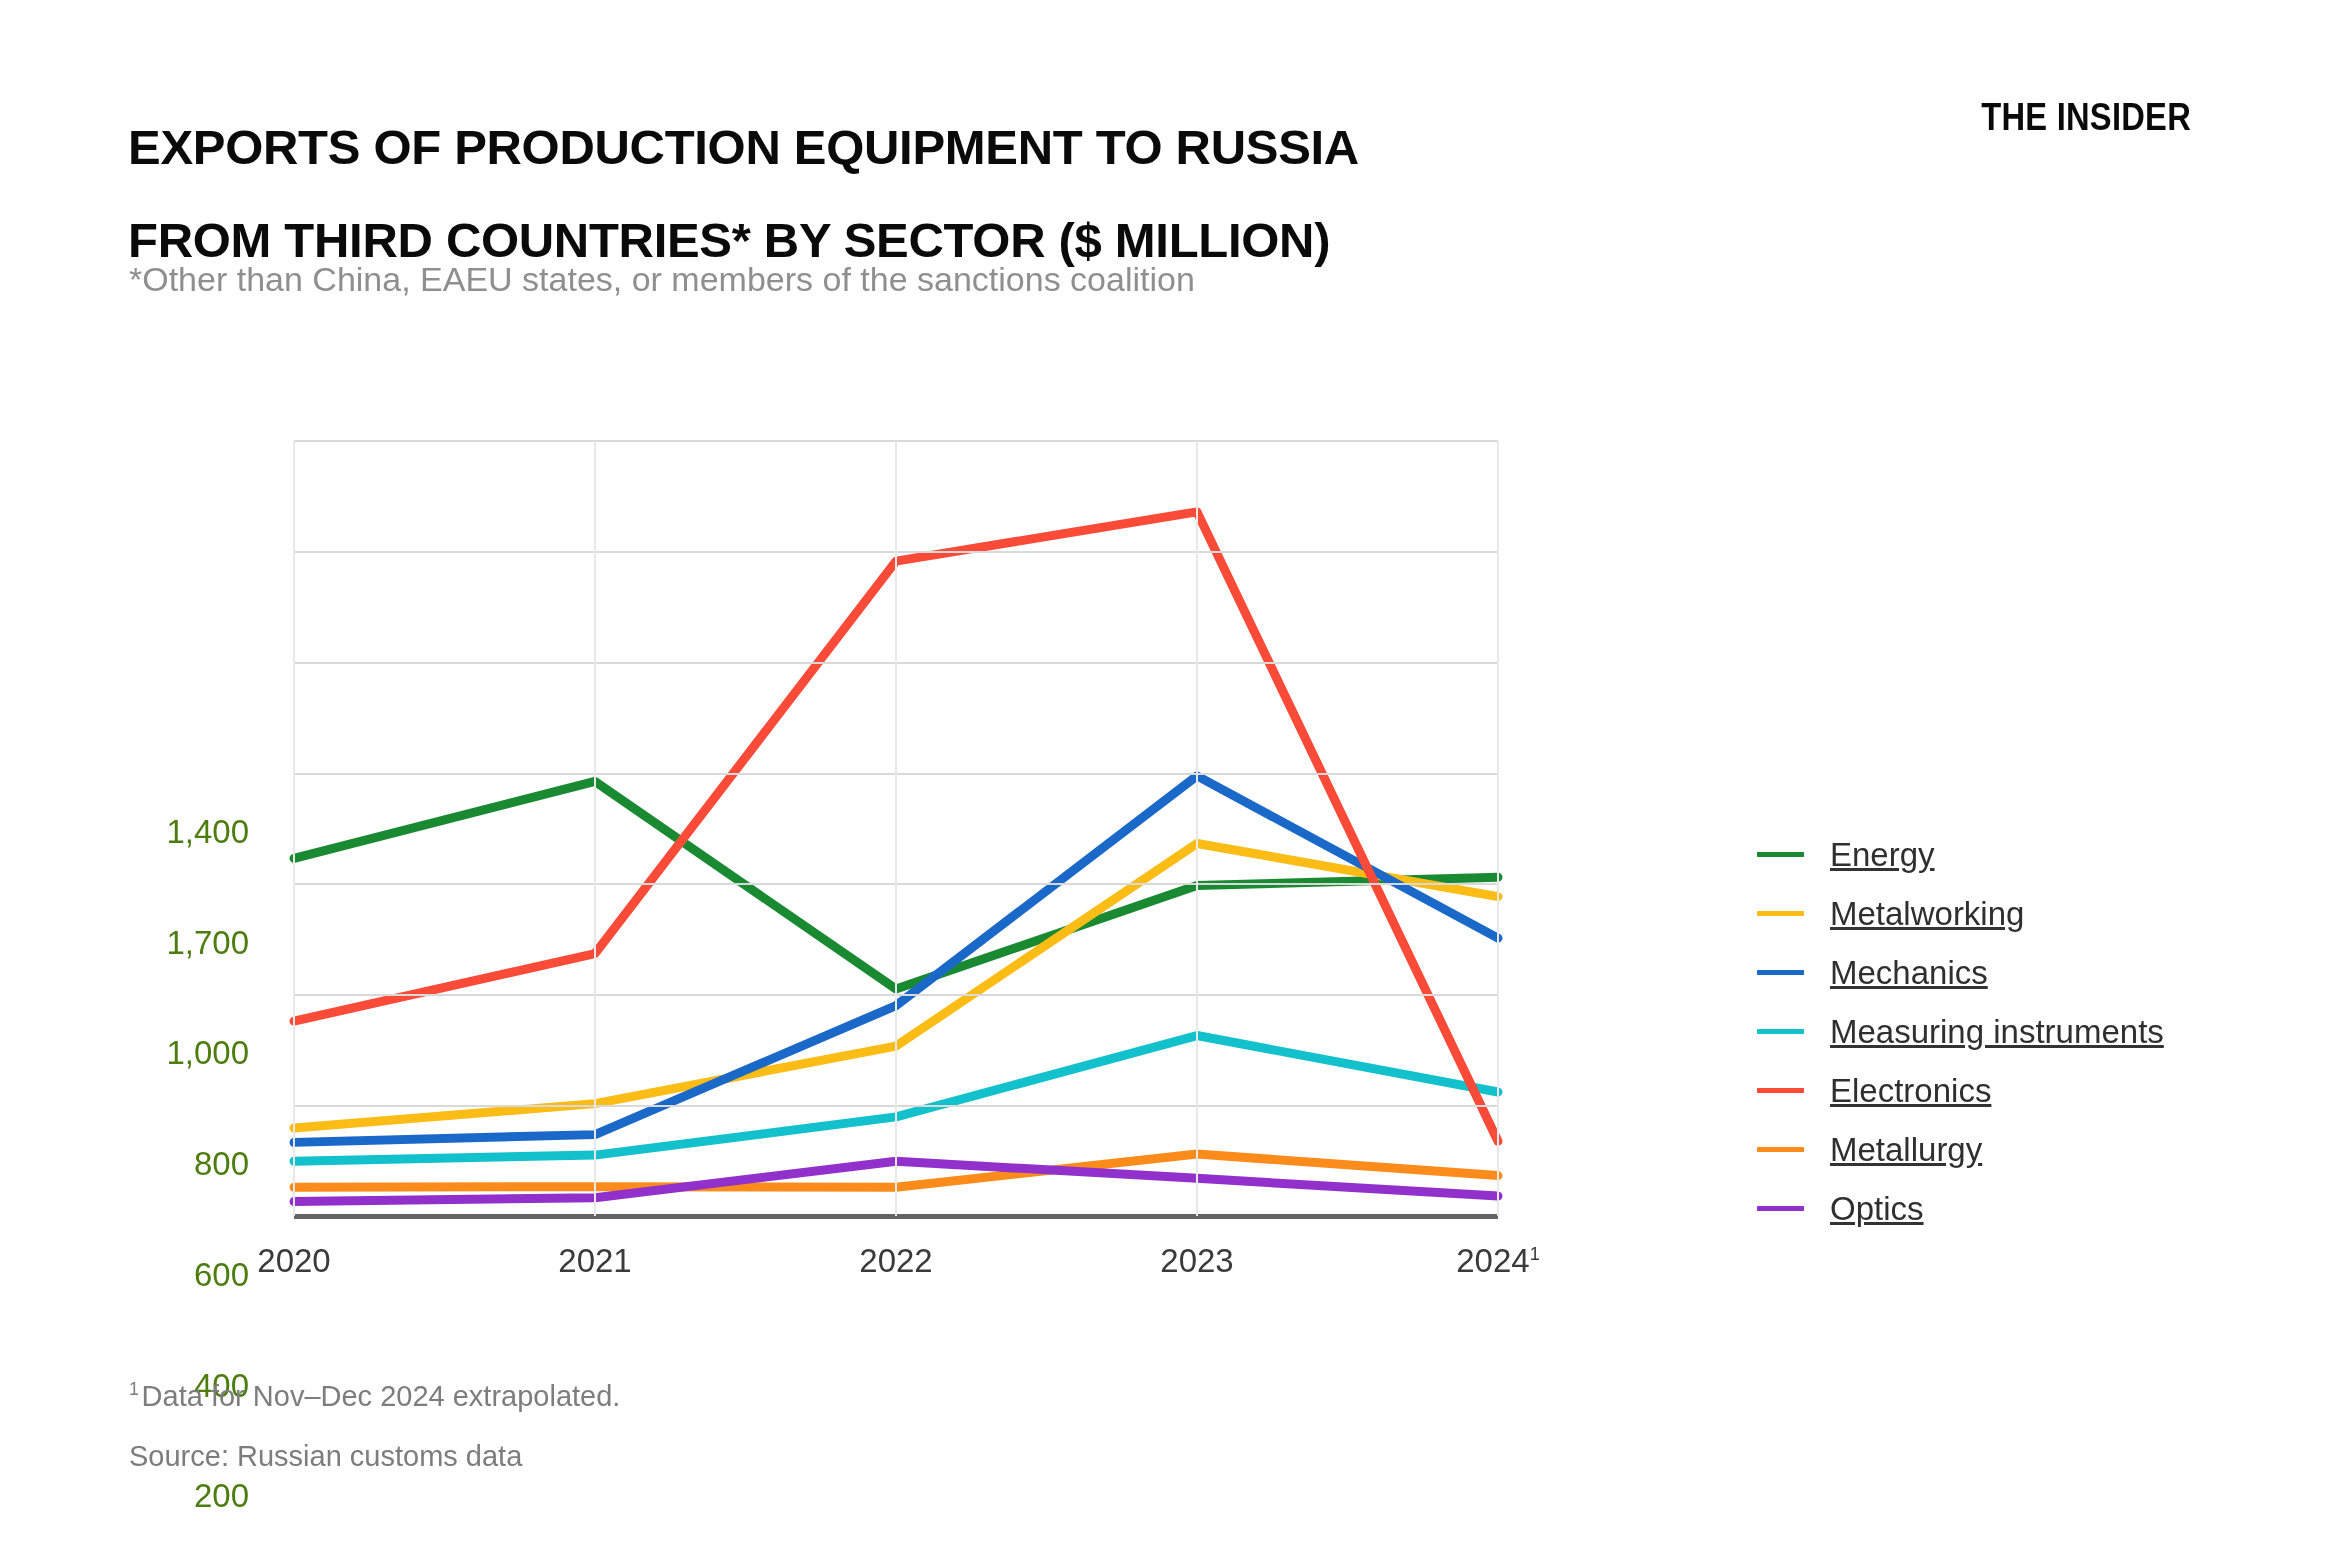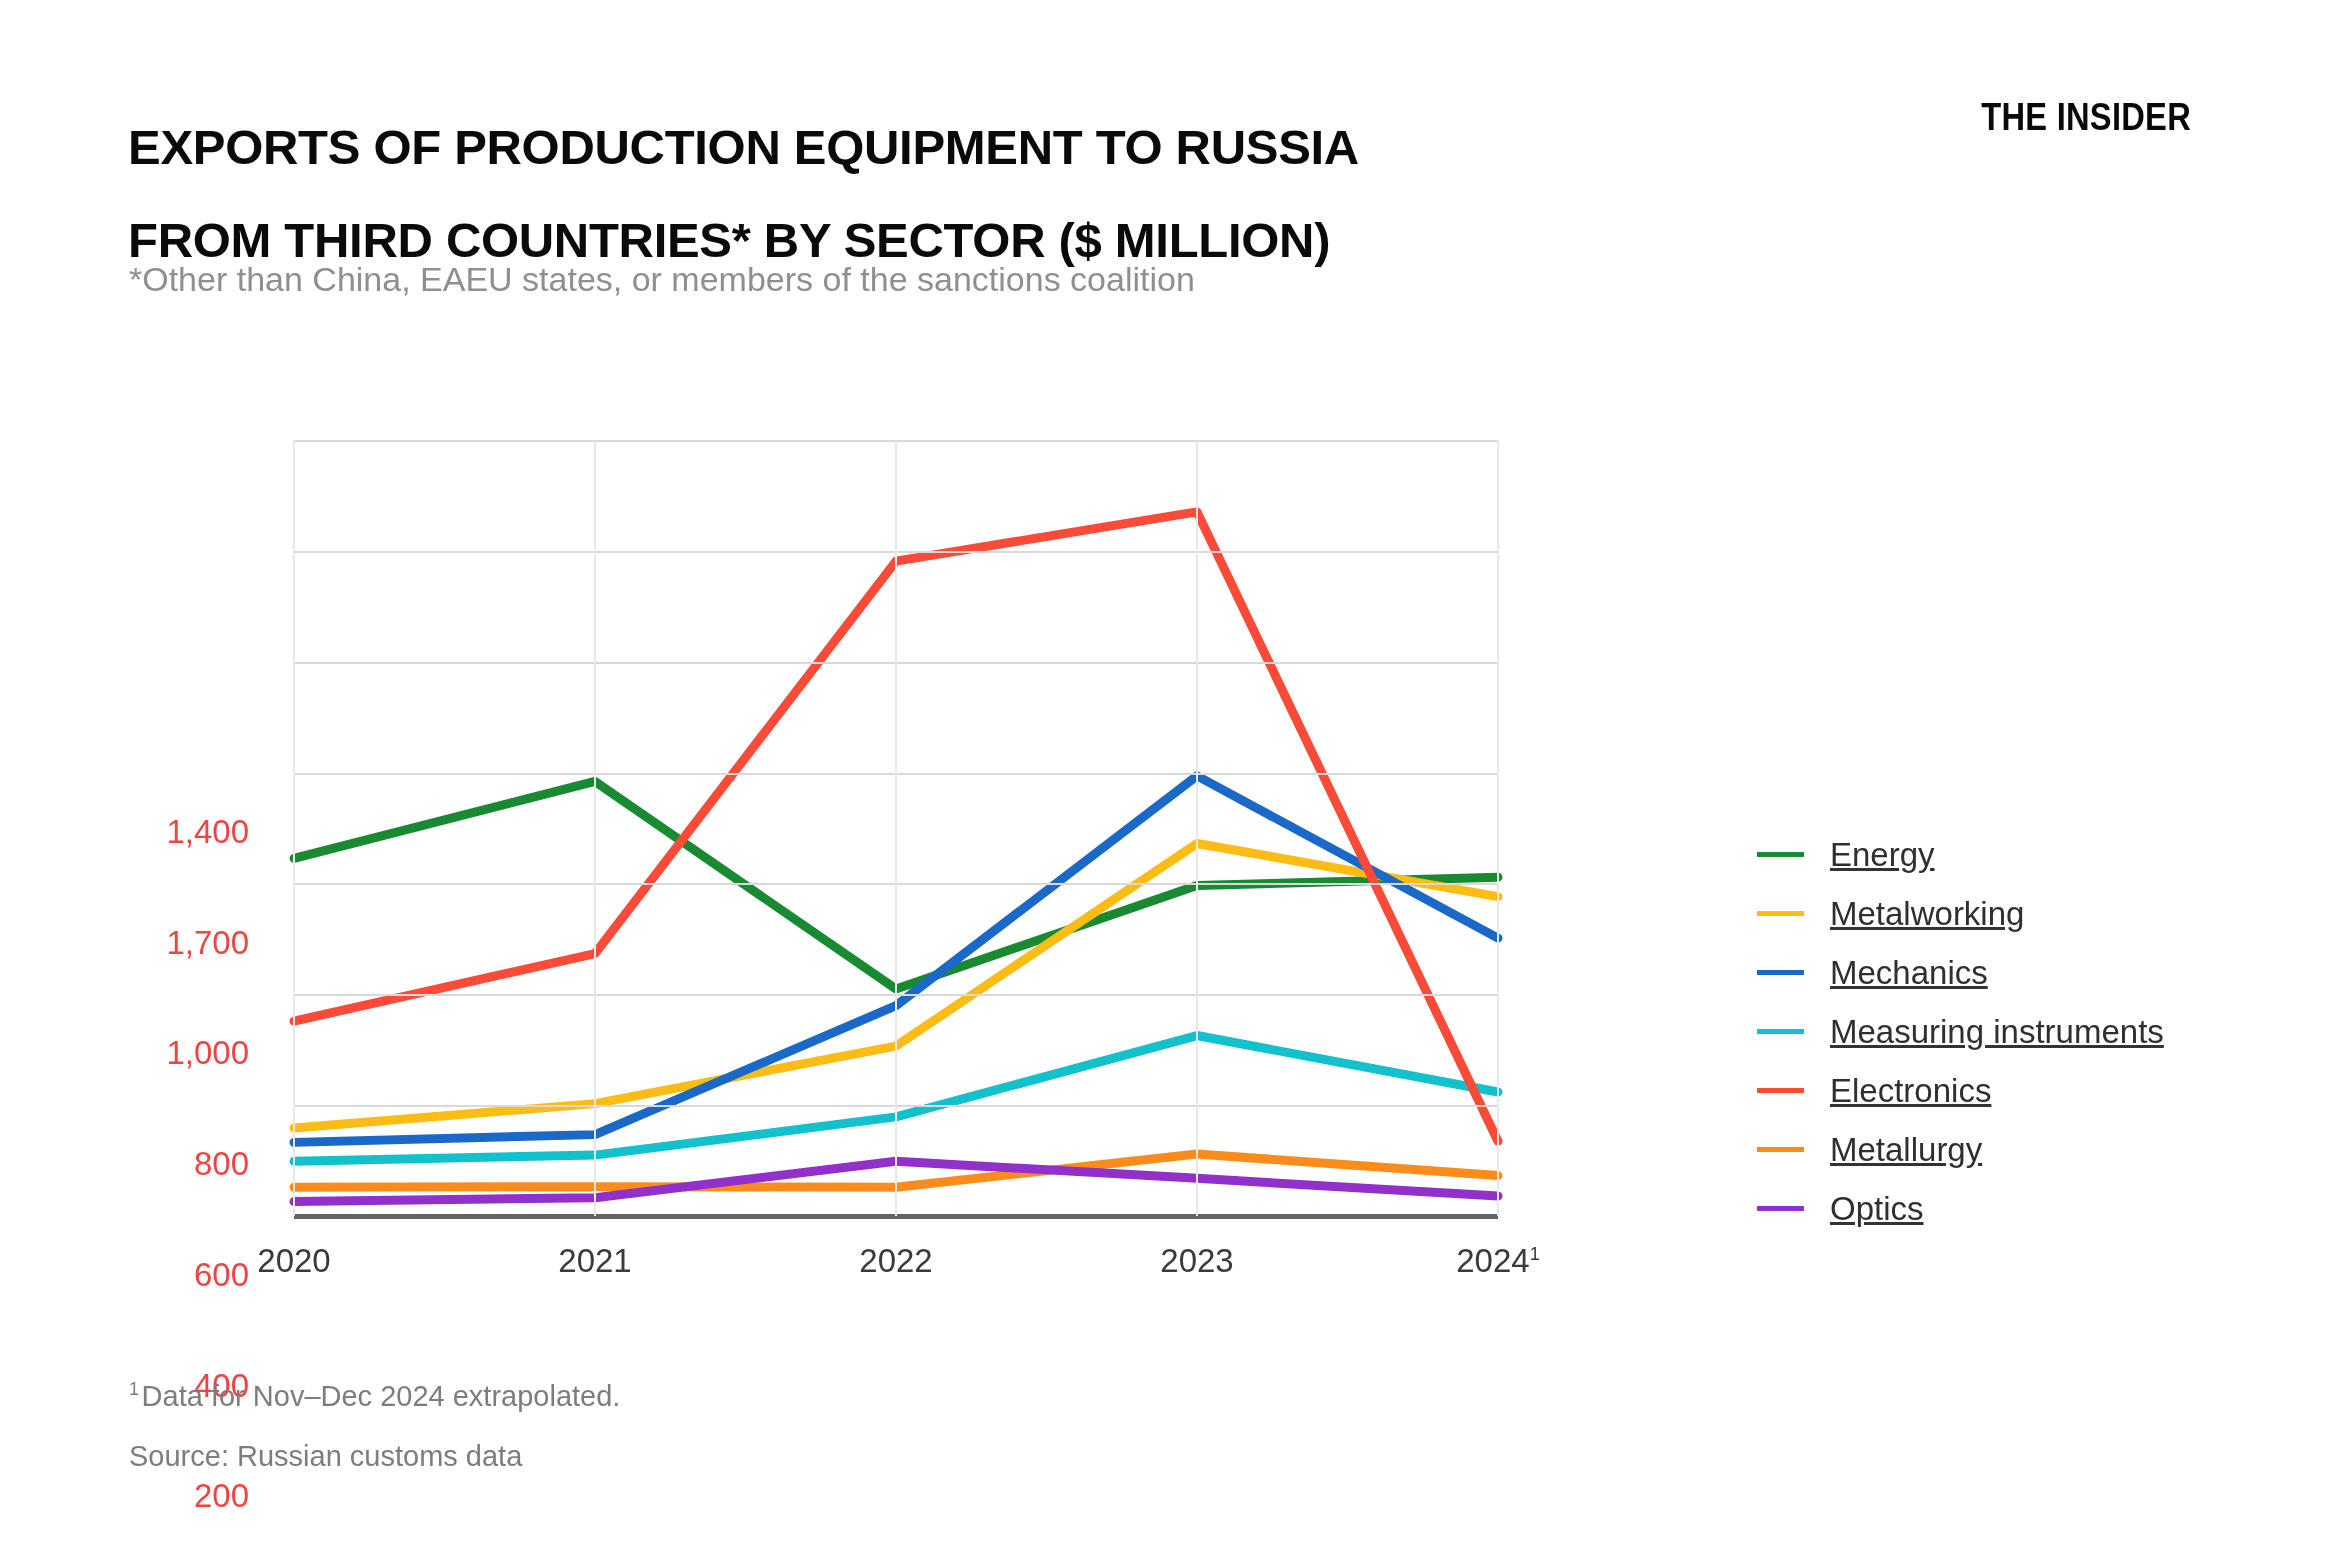--- a/index.html
+++ b/index.html
@@ -90,21 +90,21 @@
     position: absolute;
     top: 0;
     width: 2px;
     height: 775px;
     background: #e8e8e8;
   }
   .ytick {
     position: absolute;
     right: 2093px; 
     font-size: 33px;
-    color: #ef4444;
+    color: #4d7c0f;
     text-align: right;
     white-space: nowrap;
     transform: translateY(-50%);
   }
   .xtick {
     position: absolute;
     top: 852px;
     font-size: 33px;
     color: #3a3a3a;
     white-space: nowrap;

